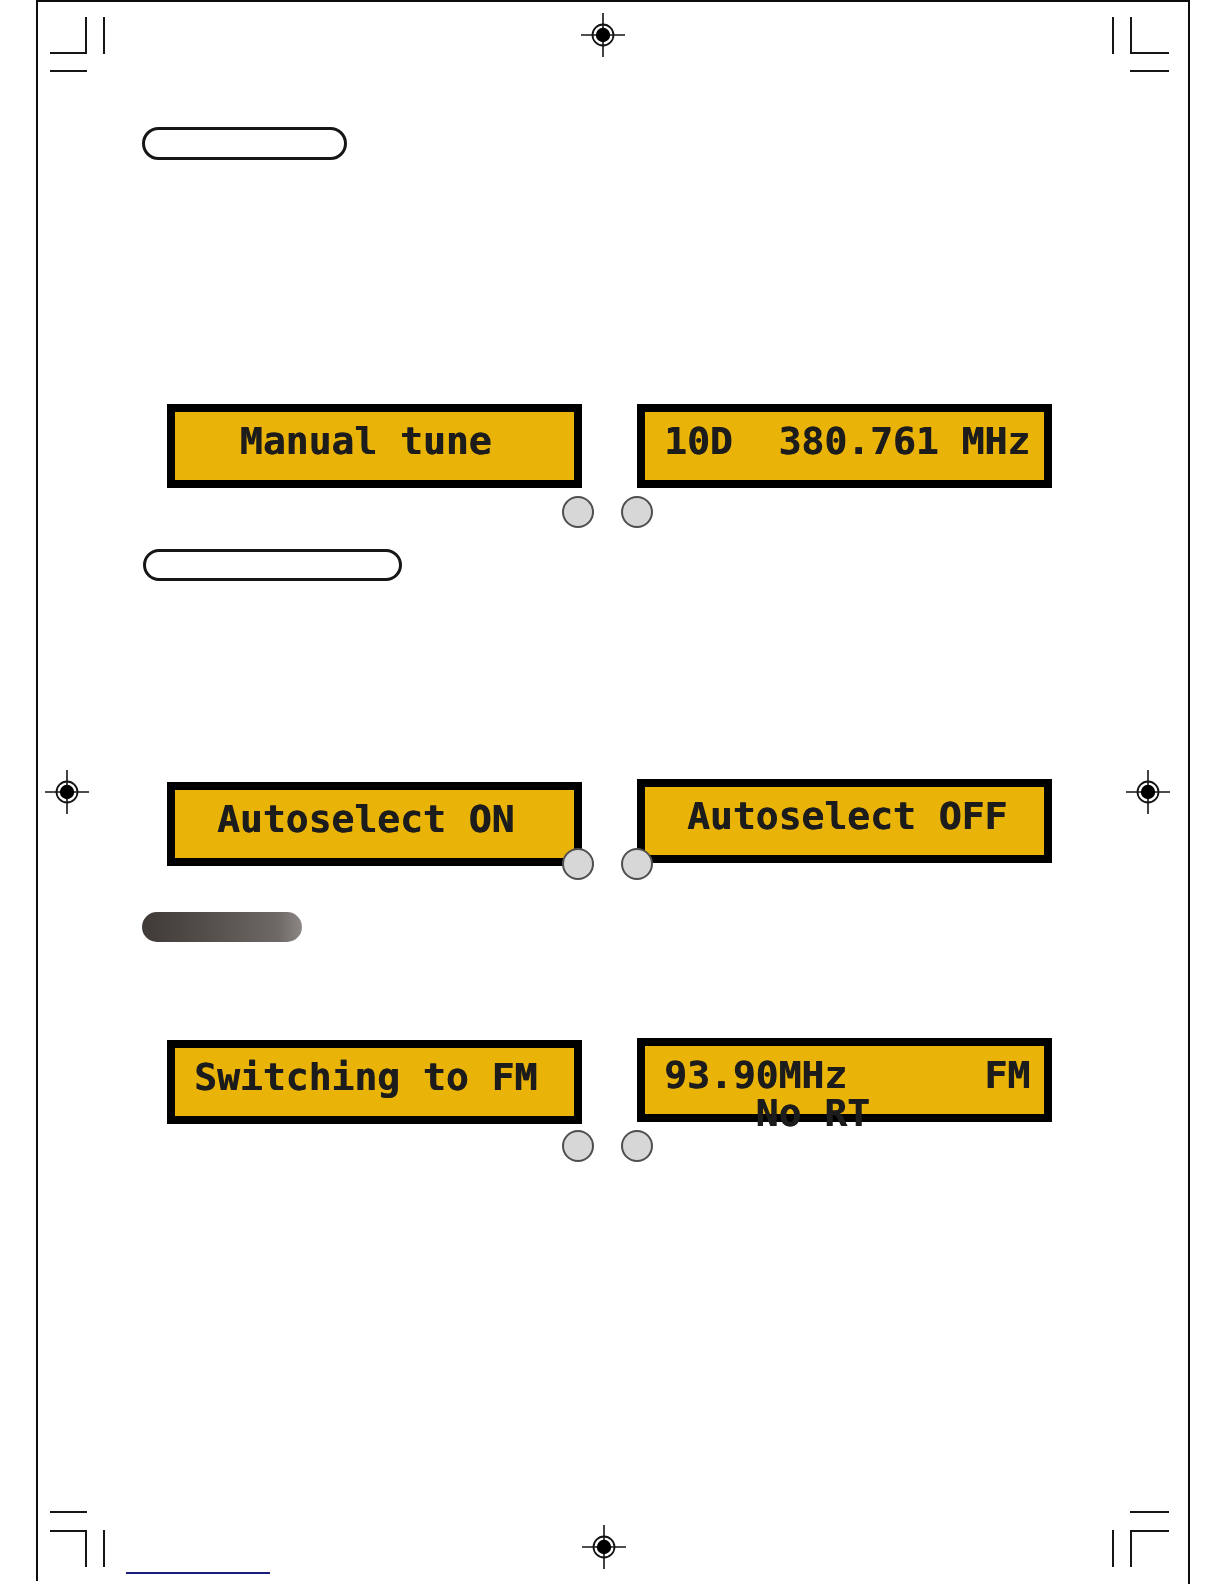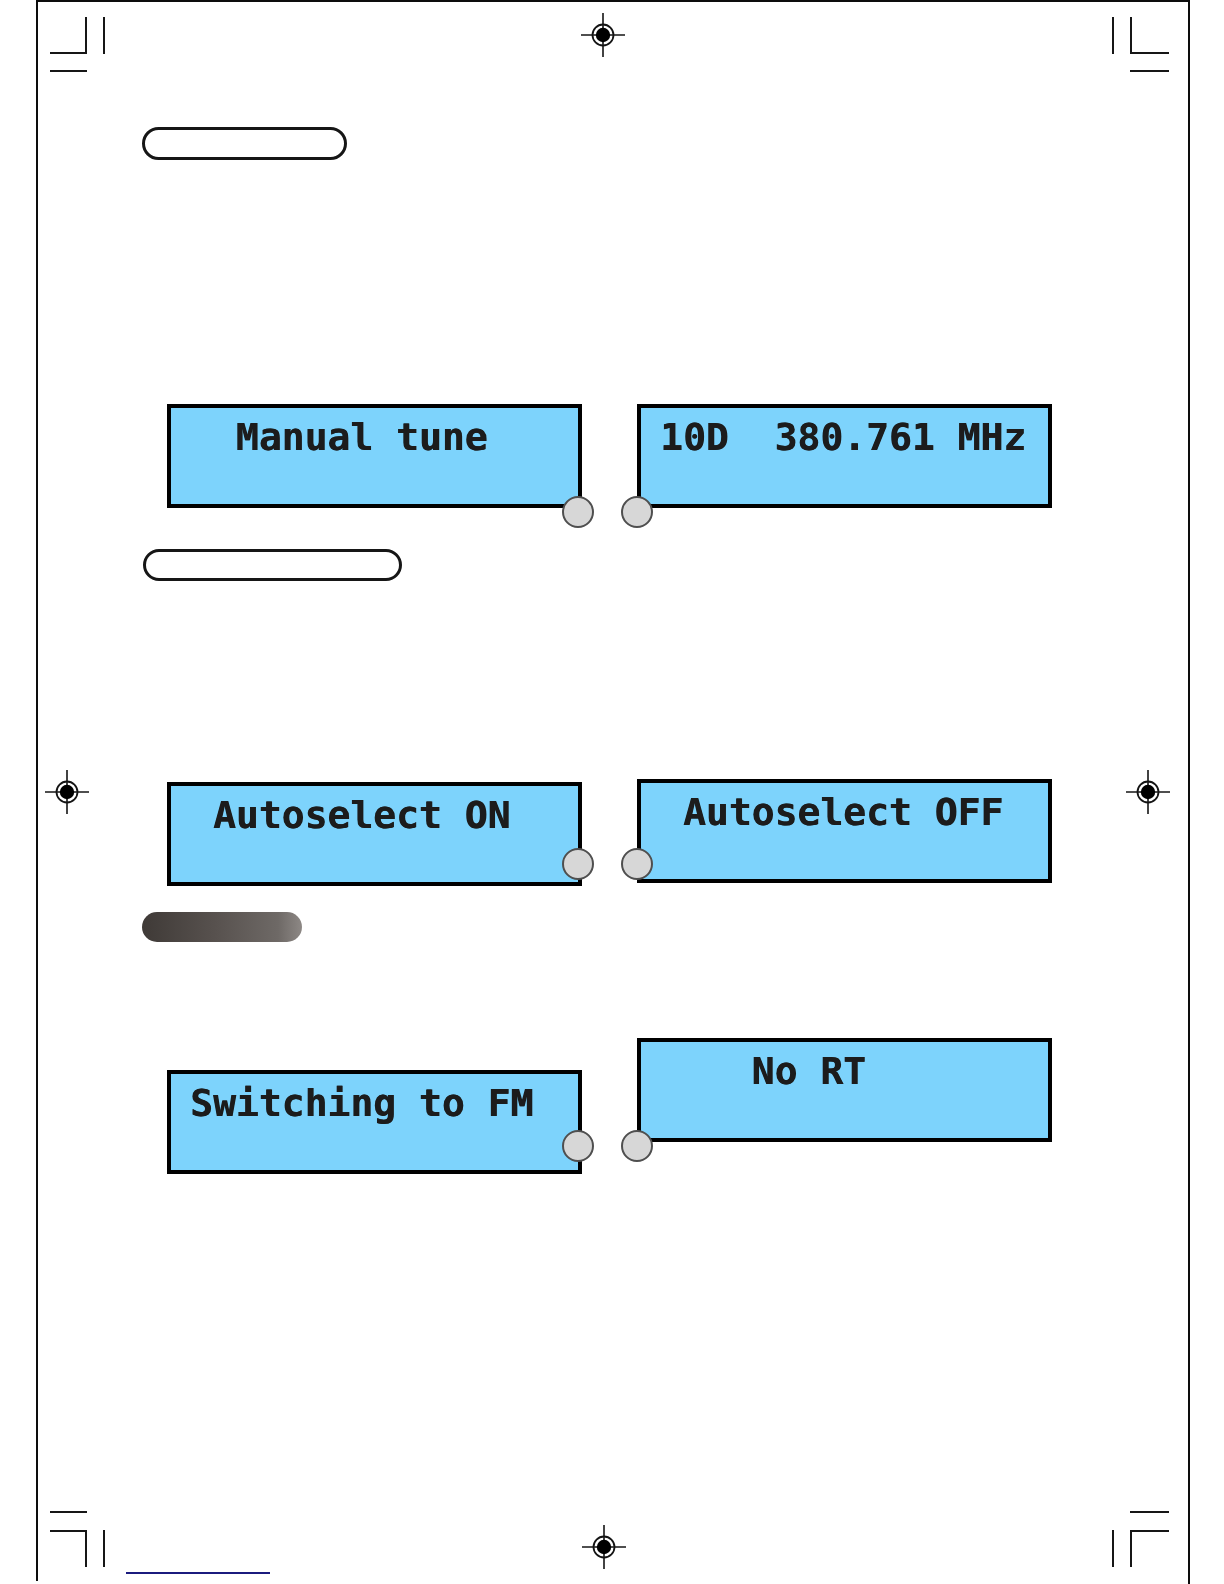--- a/index.html
+++ b/index.html
@@ -11,21 +11,21 @@
   .abs{position:absolute;}
   
   .frame{background:#0d0d0d;}
   
   .crop{background:#161616;}
   
   .pill-outline{border:3px solid #161616;border-radius:18px;background:#ffffff;box-sizing:border-box;}
   .pill-filled{border-radius:15px;background:linear-gradient(90deg,#3f3a37 0%,#57514e 45%,#6e6966 85%,#8d8885 100%);}
   
   .screen{
-    width:415px;height:104px;background:#7dd3fc;border:4px solid #000000;
+    width:415px;height:84px;background:#eab308;border:8px solid #000000;
     box-sizing:border-box;padding:10px 0 0 19px;
   }
   .lcd-line{
     display:block;white-space:pre;font-size:38px;line-height:38px;
     font-weight:bold;color:#1c1c1c;letter-spacing:0px;
     text-shadow:0.6px 0 0 #1c1c1c;
   }
   
   .dot{
     width:32px;height:32px;border-radius:50%;background:#d7d7d7;
@@ -106,23 +106,24 @@
   <span class="lcd-line"> Autoselect ON</span>
   <span class="lcd-line"></span>
 </div>
 <div class="abs screen" style="left:637px;top:779px">
   <span class="lcd-line"> Autoselect OFF</span>
   <span class="lcd-line"></span>
 </div>
 <div class="abs dot" style="left:562px;top:848px"></div>
 <div class="abs dot" style="left:621px;top:848px"></div>
 
-<div class="abs screen" style="left:167px;top:1070px">
+<div class="abs screen" style="left:167px;top:1040px">
   <span class="lcd-line">Switching to FM</span>
   <span class="lcd-line"></span>
 </div>
 <div class="abs screen" style="left:637px;top:1038px">
+  <span class="lcd-line">93.90MHz      FM</span>
   <span class="lcd-line">    No RT</span>
 </div>
 <div class="abs dot" style="left:562px;top:1130px"></div>
 <div class="abs dot" style="left:621px;top:1130px"></div>
 
 <div class="abs accent-line" style="left:126px;top:1572px;width:144px;height:2px"></div>
 
 </body></html>

